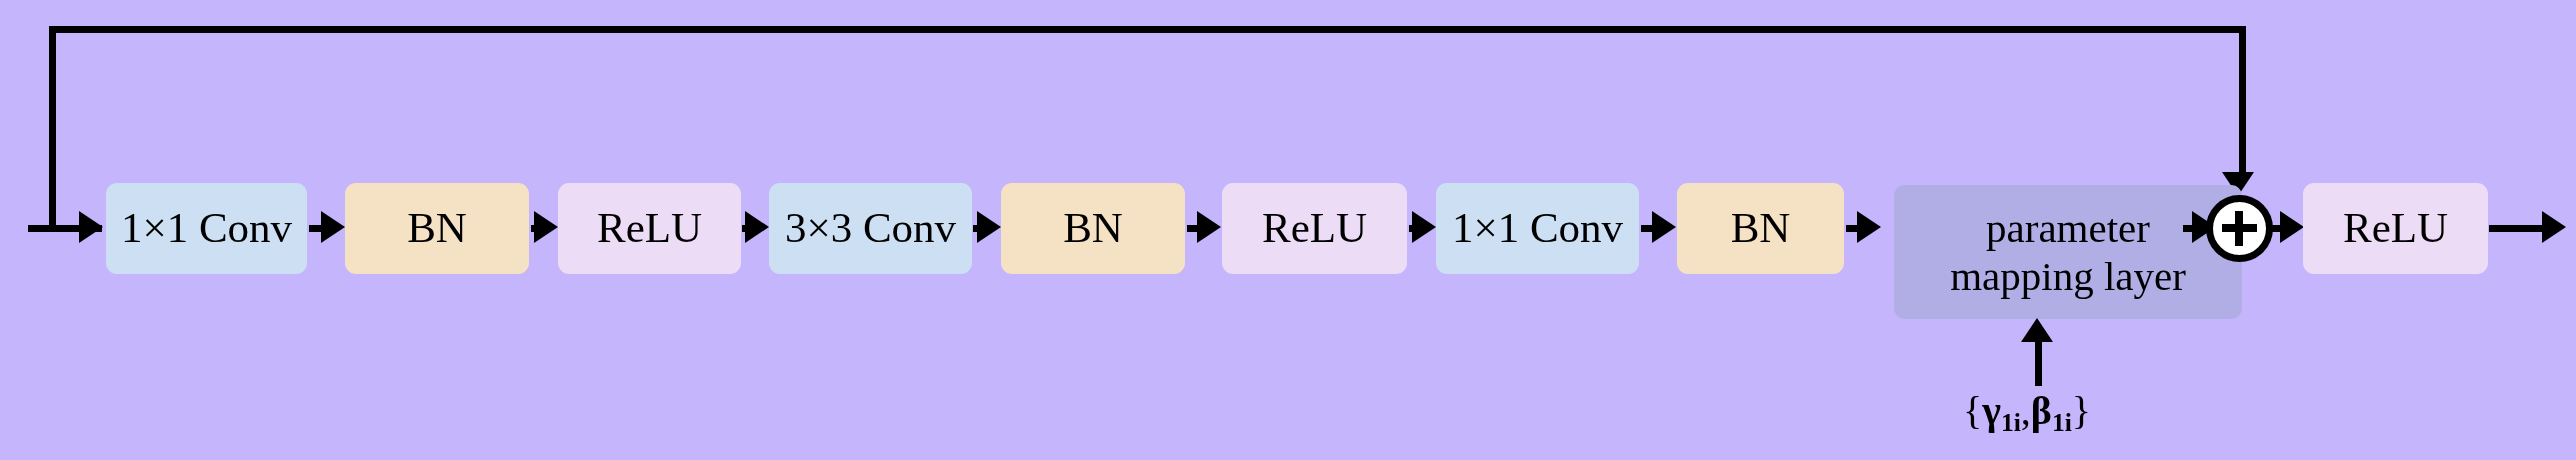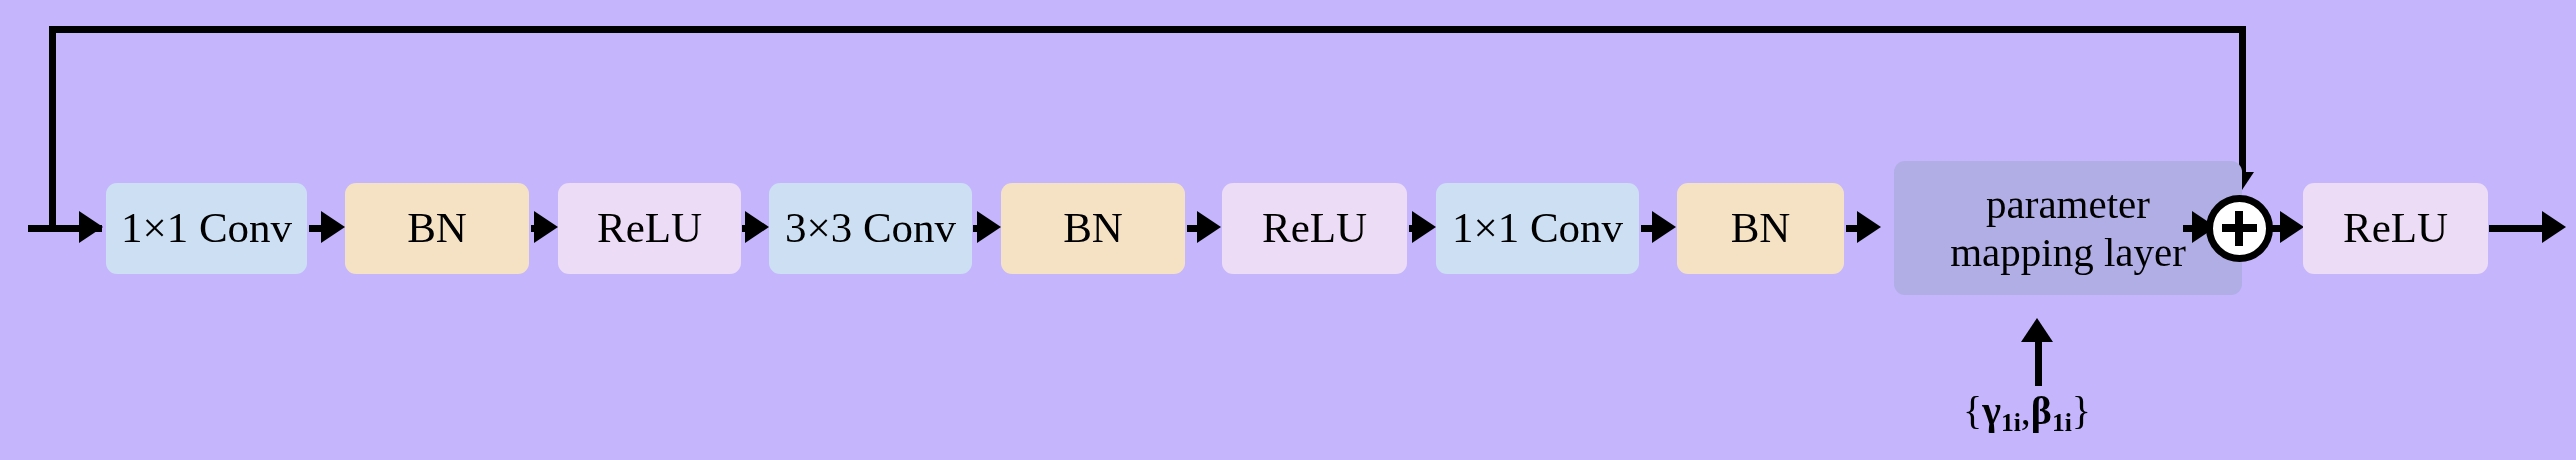--- a/index.html
+++ b/index.html
@@ -171,21 +171,21 @@
   </div>
   <div class="hline" style="left:1641px; top:225px; width:19px;"></div>
   <div class="arrow-r" style="left:1652px; top:211px;"></div>
 
   <div class="node node-std" style="left:1677px; width:167px; background:#f5e2c5;">
     <span class="lbl">BN</span>
   </div>
   <div class="hline" style="left:1846px; top:225px; width:19px;"></div>
   <div class="arrow-r" style="left:1857px; top:211px;"></div>
 
-  <div class="node node-tall" style="left:1894px; width:348px; background:#b1aee6;">
+  <div class="node node-tall" style="left:1894px; width:348px; background:#b1aee6;margin-top:24px;">
     <span class="lbl">parameter
 mapping layer</span>
   </div>
 
   <div class="hline" style="left:2183px; top:225px; width:19px;"></div>
   <div class="arrow-r" style="left:2192px; top:211px;"></div>
 
   <div class="plus-node" style="left:2206px; top:195px;">
     <span class="bar-h"></span>
     <span class="bar-v"></span>

